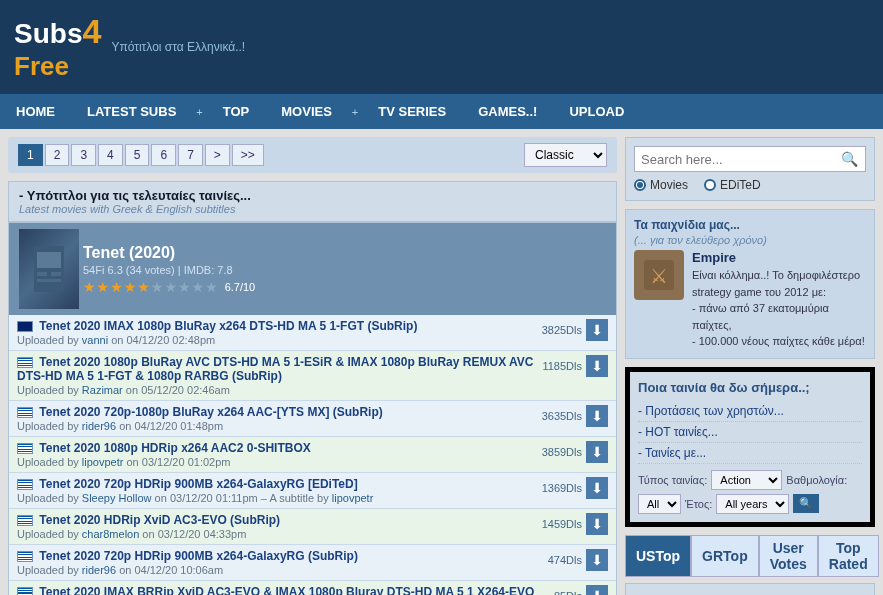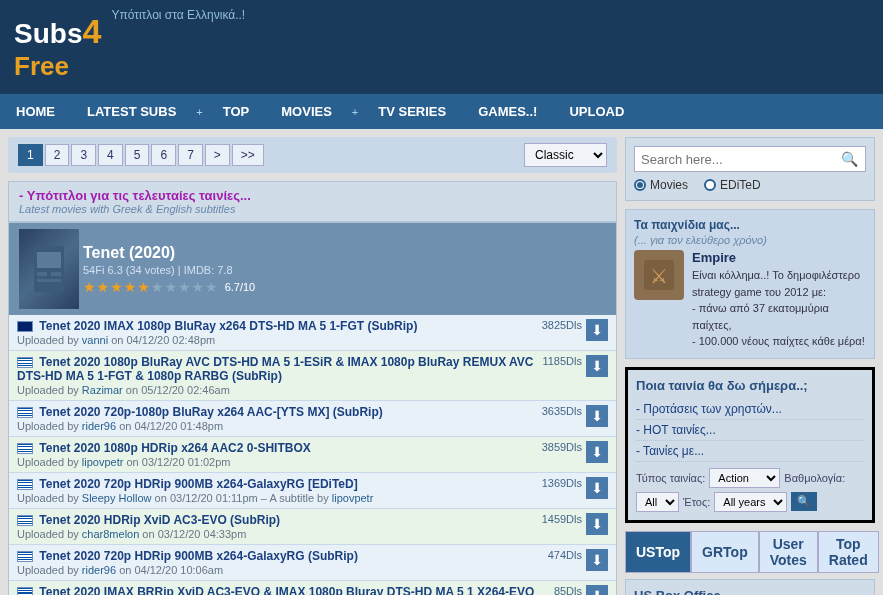--- a/index.html
+++ b/index.html
@@ -1,41 +1,41 @@
 <!DOCTYPE html>
 <html><head>
   <meta charset="utf-8">
   <style>
     * { margin: 0; padding: 0; box-sizing: border-box; }
     body { font-family: Arial, sans-serif; font-size: 12px; background: #e8e8e8; color: #333; width: 883px; }
 
     
     .header { background: #1a3a5c; padding: 8px 10px; display: flex; align-items: center; justify-content: space-between; }
-    .logo-area { display: flex; align-items: flex-start; }
+    .logo-area { display: flex; align-items: center; }
     .logo-box { background: #1a3a5c; padding: 4px; }
 
     
     nav { background: #2a6090; padding: 0; display: flex; align-items: center; }
     nav a { color: #fff; text-decoration: none; padding: 10px 16px; display: inline-block; font-size: 13px; font-weight: bold; }
 
     
     .main-container { display: flex; gap: 0; padding: 8px; background: #e0e0e0; }
     .left-panel { flex: 1; margin-right: 8px; }
     .right-panel { width: 250px; flex-shrink: 0; }
 
     
     .pagination { display: flex; align-items: center; justify-content: space-between; margin-bottom: 8px; background: #c8d8e8; padding: 6px 10px; border-radius: 3px; }
     .pagination-pages { display: flex; gap: 2px; align-items: center; }
     .page-btn { background: #e8f0f8; border: 1px solid #aac; padding: 3px 8px; cursor: pointer; font-size: 12px; color: #336; text-decoration: none; }
     .page-btn.active { background: #2a6090; color: #fff; border-color: #2a6090; }
     .classic-select { padding: 3px 6px; border: 1px solid #aac; font-size: 12px; background: #f0f4f8; }
 
     
     .section-title { background: #d0dce8; border: 1px solid #b0c4d8; padding: 6px 10px; margin-bottom: 0; }
-    .section-title .main-text { color: #a21caf; font-size: 13px; font-weight: bold; }
+    .section-title .main-text { color: #0f172a; font-size: 13px; font-weight: bold; }
     .section-title .sub-text { color: #6688aa; font-size: 11px; font-style: italic; }
 
     
     .movie-card { background: #d8e4f0; border: 1px solid #b0c4d8; margin-bottom: 0; }
     .movie-header { background: #7090b0; color: #fff; padding: 6px 10px; display: flex; align-items: center; gap: 4px; }
     .movie-thumb { width: 60px; height: 80px; background: #3a5a78; display: flex; align-items: center; justify-content: center; flex-shrink: 0; overflow: hidden; }
     .movie-thumb-inner { width: 100%; height: 100%; background: linear-gradient(135deg, #2a4060 0%, #4a6a8a 50%, #2a4060 100%); display: flex; align-items: center; justify-content: center; color: #7a9ab0; font-size: 10px; }
     .movie-info { flex: 1; }
     .movie-title { font-size: 16px; font-weight: bold; color: #fff; }
     .movie-meta { font-size: 11px; color: #d0e0f0; margin-top: 2px; }
@@ -45,41 +45,41 @@
     .rating-text { color: #fff; font-size: 11px; margin-left: 6px; }
 
     
     .sub-list { background: #e8f0f8; }
     .sub-row { border-bottom: 1px solid #c8d8e8; padding: 4px 8px; display: flex; align-items: flex-start; justify-content: space-between; }
     .sub-row:nth-child(even) { background: #dde8f4; }
     .sub-row-left { flex: 1; }
     .sub-title-link { color: #1a4080; text-decoration: none; font-size: 12px; font-weight: bold; }
     .sub-uploader { font-size: 11px; color: #667788; margin-top: 1px; }
     .sub-uploader a { color: #2a6090; text-decoration: none; }
-    .sub-row-right { display: flex; gap: 4px; flex-shrink: 0; margin-left: 8px; }
+    .sub-row-right { display: flex; align-items: center; gap: 4px; flex-shrink: 0; margin-left: 8px; }
     .dl-count { font-size: 11px; color: #446688; text-align: right; white-space: nowrap; }
     .dl-btn { width: 22px; height: 22px; background: #4a7aaa; border: none; cursor: pointer; display: flex; align-items: center; justify-content: center; color: #fff; font-size: 14px; }
     .flag { display: inline-block; width: 16px; height: 11px; background: #2040a0; border: 1px solid #7090c0; margin-right: 3px; vertical-align: middle; flex-shrink: 0; }
     .flag.gr { background: linear-gradient(to bottom, #0052A5 0%, #0052A5 10%, #fff 10%, #fff 20%, #0052A5 20%, #0052A5 30%, #fff 30%, #fff 40%, #0052A5 40%, #0052A5 50%, #fff 50%, #fff 60%, #0052A5 60%, #0052A5 70%, #fff 70%, #fff 80%, #0052A5 80%, #0052A5 90%, #fff 90%); }
     .flag.en { background: #012169; }
 
     
     .search-box { background: #d0dce8; border: 1px solid #b0c4d8; padding: 8px; margin-bottom: 8px; }
     .search-input-row { display: flex; align-items: center; background: #fff; border: 1px solid #aac; padding: 4px 6px; }
     .search-input { border: none; outline: none; flex: 1; font-size: 13px; color: #999; background: transparent; }
     .search-btn { background: none; border: none; cursor: pointer; color: #555; font-size: 14px; }
     .radio-row { display: flex; gap: 16px; margin-top: 6px; }
     .radio-option { display: flex; align-items: center; gap: 4px; font-size: 12px; color: #333; cursor: pointer; }
     .radio-circle { width: 12px; height: 12px; border-radius: 50%; border: 2px solid #2a6090; background: #fff; display: flex; align-items: center; justify-content: center; }
     .radio-circle.checked::after { content: ''; width: 6px; height: 6px; border-radius: 50%; background: #2a6090; display: block; }
 
     .ad-box { background: #c8d8e8; border: 1px solid #b0c4d8; padding: 8px; margin-bottom: 8px; display: flex; gap: 8px; }
     .ad-icon { width: 50px; height: 50px; background: #8a7050; border-radius: 4px; display: flex; align-items: center; justify-content: center; color: #d4a060; font-size: 20px; flex-shrink: 0; }
 
-    .movie-suggest { background: #d0dce8; border: 3px solid #000000; padding: 8px; margin-bottom: 8px; }
+    .movie-suggest { background: #d0dce8; border: 5px solid #000000; padding: 8px; margin-bottom: 8px; }
     .suggest-title { color: #2a5080; font-size: 13px; font-weight: bold; margin-bottom: 6px; }
     .suggest-link { display: block; color: #1a4080; text-decoration: none; font-size: 12px; padding: 3px 0; border-bottom: 1px dotted #b0c4d8; }
     .filter-select { padding: 2px 4px; border: 1px solid #aac; font-size: 11px; background: #f0f4f8; }
     .filter-btn { background: #2a6090; border: none; cursor: pointer; color: #fff; padding: 3px 6px; font-size: 11px; }
 
     .tabs-row { display: flex; gap: 0; margin-bottom: 6px; }
     .tab-btn { padding: 4px 10px; border: 1px solid #aac; background: #d8e8f8; font-size: 14px; cursor: pointer; color: #2a5080; font-weight: bold; }
     .tab-btn.active { background: #2a6090; color: #fff; }
 
     .box-office { background: #d0dce8; border: 1px solid #b0c4d8; padding: 8px; }

